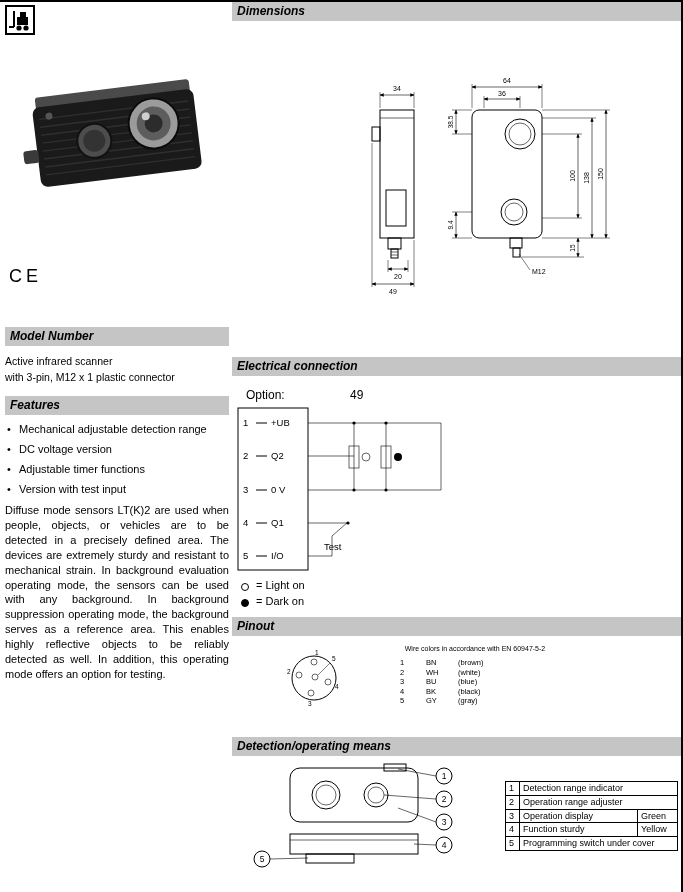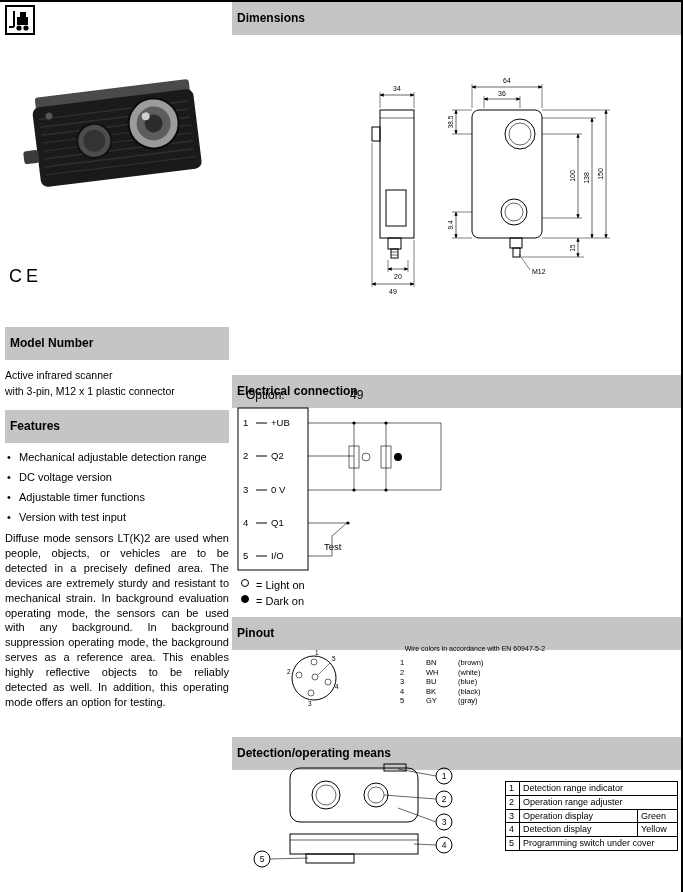--- a/index.html
+++ b/index.html
@@ -2,21 +2,21 @@
 <html><head>
 <meta charset="utf-8">
 <style>
   * { margin:0; padding:0; box-sizing:border-box; }
   html,body { background:#e8e8e8; }
   body { font-family:"Liberation Sans", sans-serif; color:#000; }
   .page { position:relative; width:683px; height:892px; background:#fff; overflow:hidden;
           border-right:2px solid #000; margin:0 auto; }
   .topline { position:absolute; top:0; left:0; width:683px; height:2px; background:#000; }
 
-  .sec-bar { background:#c5c5c5; font-weight:700; font-size:12px; padding:10px 5px; line-height:1.1; }
+  .sec-bar { background:#c5c5c5; font-weight:700; font-size:12px; padding:3px 5px; line-height:1.1;font-style:italic; }
   .rbar { position:absolute; left:232px; width:449px; }
 
   
   .doc-icon { position:absolute; left:5px; top:5px; width:30px; height:30px; border:2px solid #000; background:#fff; }
   .photo { position:absolute; left:22px; top:52px; }
   .ce { position:absolute; left:9px; top:266px; font-size:18px; font-weight:400; letter-spacing:4px; }
   .left-col { position:absolute; left:5px; top:327px; width:224px; }
   .model-no { font-weight:700; font-size:11.5px; margin:6px 1px 0; }
   .desc1 { font-size:10.5px; margin-top:9px; }
   .desc2 { font-size:10.5px; margin-top:4px; }
@@ -27,21 +27,21 @@
                       margin-bottom:5px; text-align:justify; }
   .features-list li::before { content:"\2022"; position:absolute; left:2px; }
   .info-text { font-size:11px; line-height:1.36; text-align:justify; margin-top:6px; }
 
   
   .dims-fig { position:absolute; left:352px; top:72px; }
   .option-line { position:absolute; left:246px; top:388px; font-size:12px; width:220px; }
   .option-line .val { margin-left:62px; }
   .circuit-fig { position:absolute; left:236px; top:406px; }
   .legend { position:absolute; left:241px; top:579px; font-size:11px; }
-  .legend .row { margin-bottom:4px; display:flex; align-items:flex-start; }
+  .legend .row { margin-bottom:4px; display:flex; align-items:flex-end; }
   .sym-circle { display:inline-block; width:8px; height:8px; border:1.2px solid #000;
                 border-radius:50%; margin-right:7px; flex:0 0 auto; }
   .sym-circle.filled { background:#000; }
 
   .pinout-circle { position:absolute; left:284px; top:648px; }
   .pinout-note { position:absolute; left:370px; top:645px; width:210px; font-size:7px; text-align:center; }
   .pin-table { position:absolute; left:398px; top:658px; border-collapse:collapse; font-size:7.5px; }
   .pin-table td { padding:0 2px; line-height:9.5px; vertical-align:top; }
   .pin-table td.c1 { width:26px; }
   .pin-table td.c2 { width:32px; }
@@ -214,21 +214,21 @@
         <line x1="170" y1="185" x2="232" y2="185" class="ext"></line>
         <line x1="226" y1="166" x2="226" y2="185" class="dim" marker-start="url(#ar)" marker-end="url(#ar)"></line>
         <text x="223" y="176" class="dtx2" text-anchor="middle" transform="rotate(-90 223 176)">15</text>
 
         <line x1="178" y1="198" x2="167" y2="182" class="ext"></line>
         <text x="180" y="202" class="dtx">M12</text>
       </g>
     </svg>
   </div>
 
-  <div class="sec-bar rbar" style="top:375px;">Electrical connection</div>
+  <div class="sec-bar rbar" style="top:357px;">Electrical connection</div>
 
   <div class="option-line">
     <span>Option:</span>
     <span class="val">49</span>
   </div>
 
   <div class="circuit-fig">
     <svg width="225" height="168" viewBox="0 0 225 168">
       <rect x="2" y="2" width="70" height="162" class="ln"></rect>
 
@@ -403,21 +403,21 @@
         <td class="tnum">2</td>
         <td colspan="2">Operation range adjuster</td>
       </tr>
       <tr>
         <td class="tnum">3</td>
         <td>Operation display</td>
         <td class="tcol">Green</td>
       </tr>
       <tr>
         <td class="tnum">4</td>
-        <td>Detection display</td>
+        <td>Function sturdy</td>
         <td class="tcol">Yellow</td>
       </tr>
       <tr>
         <td class="tnum">5</td>
         <td colspan="2">Programming switch under cover</td>
       </tr>
     </tbody>
   </table>
 </div>
 

